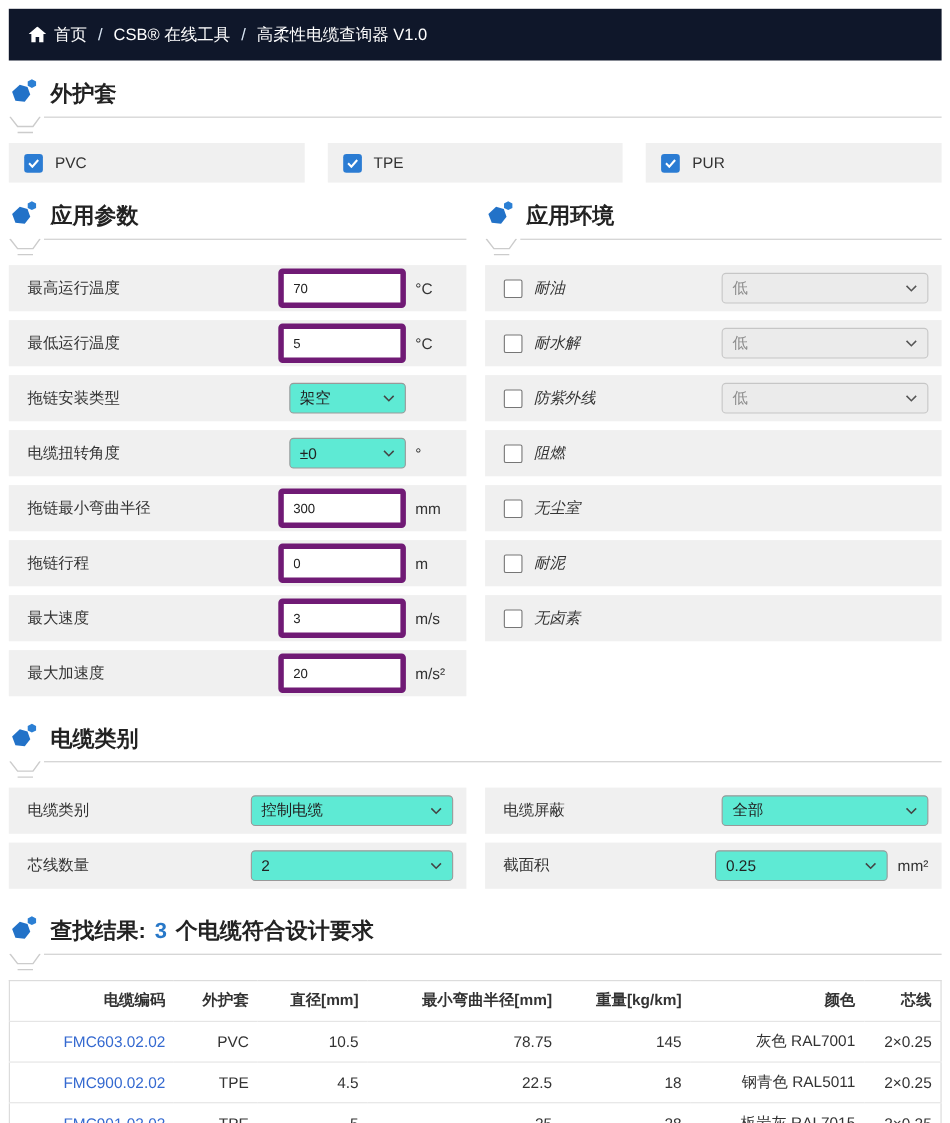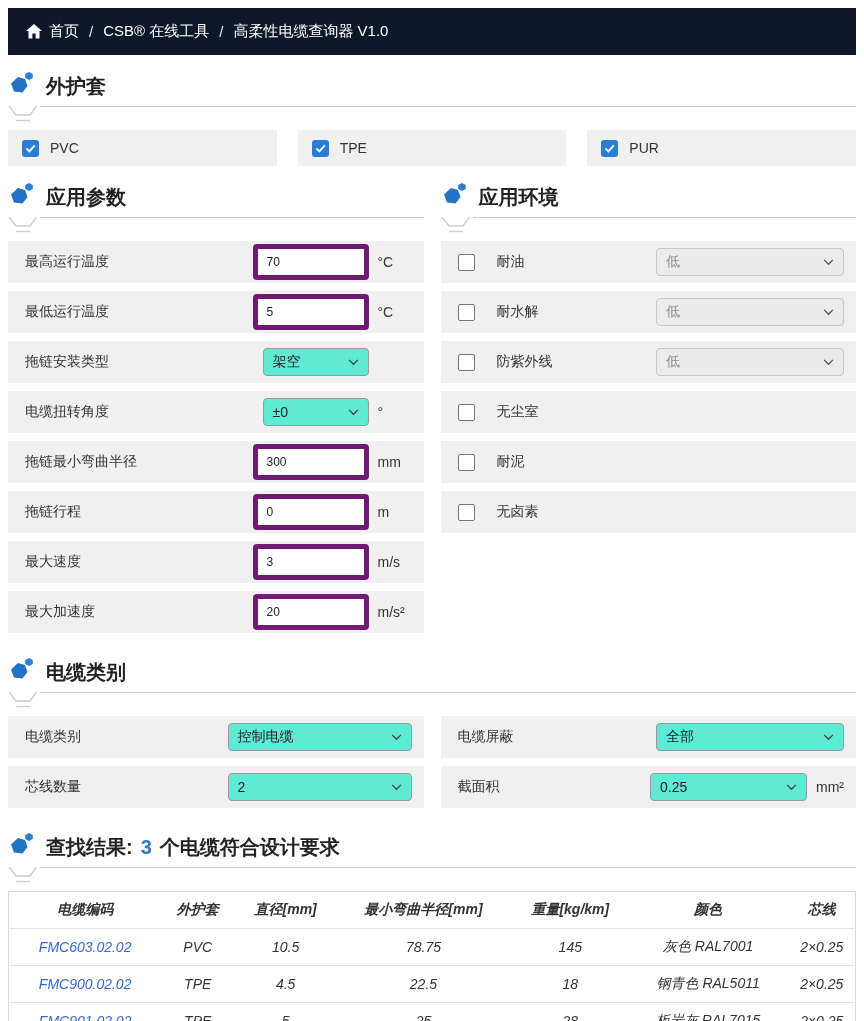--- a/index.html
+++ b/index.html
@@ -41,25 +41,25 @@
   .sel-w184{width:184px;}
   .sel-w188{width:188px;}
   .sel-w157{width:157px;}
   .sel-w104{width:106px;}
   .chev{flex:0 0 auto;margin-left:6px;}
 
   
   .cb{width:17px;height:17px;border-radius:3px;box-sizing:border-box;flex:0 0 auto;display:flex;align-items:center;justify-content:center;}
   .cb.on{background:#2b7cd3;}
   .cb.off{background:#fff;border:1px solid #767676;border-radius:2px;}
-  .env-lbl{flex:1;margin-left:22px;}
+  .env-lbl{flex:1;margin-left:11px;font-style:italic;}
 
   
   table{width:100%;border-collapse:collapse;border:1px solid #d9d9d9;font-size:14px;margin-top:2px;}
-  th,td{text-align:center;padding:9px 8px 9px 11px;border-top:1px solid #e3e3e3;white-space:nowrap;font-style:italic;}
+  th,td{text-align:right;padding:9px 8px 9px 11px;border-top:1px solid #e3e3e3;white-space:nowrap;}
   thead th{border-top:none;font-weight:bold;color:#333;}
   td a{color:#3469d0;text-decoration:none;}
 </style>
 </head>
 <body>
 
 <div class="page">
 
   <div class="topbar">
     <a href="#">
@@ -224,20 +224,24 @@
       </div>
       <div class="prow">
         <span class="cb off"></span>
         <span class="env-lbl">防紫外线</span>
         <div class="sel disabled sel-w188">
           <span>低</span>
           <svg class="chev" width="11" height="7" viewBox="0 0 12 8">
               <path d="M1 1 L6 6 L11 1" stroke="#555" stroke-width="1.6" fill="none"></path>
             </svg>
         </div>
+      </div>
+      <div class="prow">
+        <span class="cb off"></span>
+        <span class="env-lbl">阻燃</span>
       </div>
       <div class="prow">
         <span class="cb off"></span>
         <span class="env-lbl">无尘室</span>
       </div>
       <div class="prow">
         <span class="cb off"></span>
         <span class="env-lbl">耐泥</span>
       </div>
       <div class="prow">

